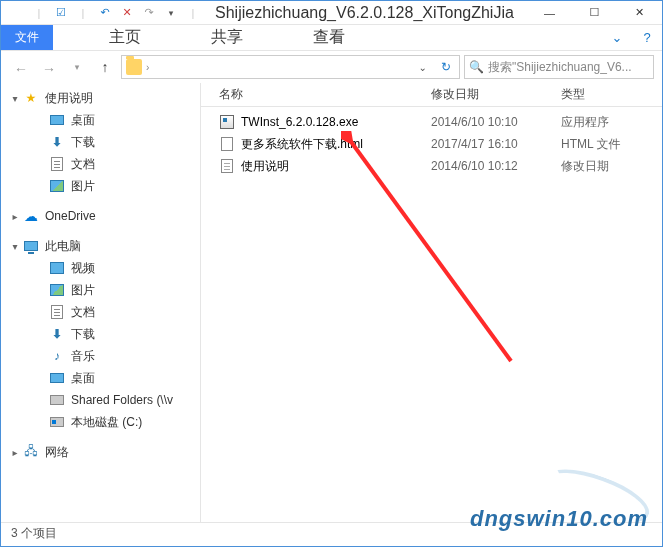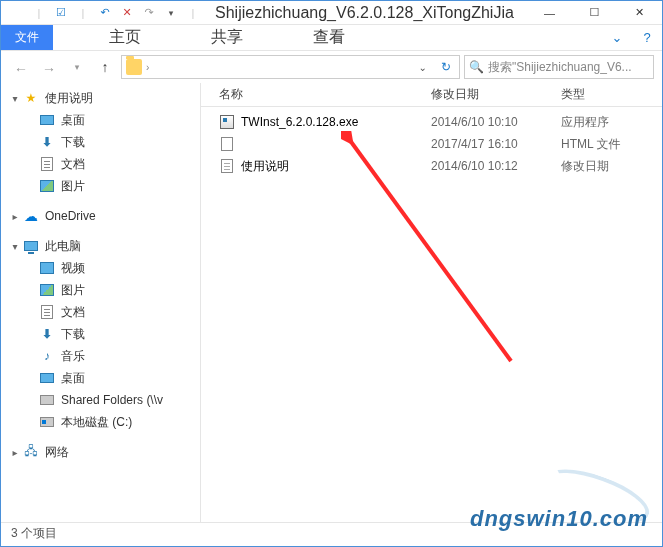--- a/index.html
+++ b/index.html
@@ -30,21 +30,21 @@
 .breadcrumb .refresh { color: #1979ca; padding: 0 4px; }
 .search-box { width: 190px; height: 24px; border: 1px solid #ccc; display: flex; align-items: center; padding: 0 4px; color: #888; gap: 4px; }
 .search-box .mag { color: #555; }
 .search-box .ph { flex: 1; white-space: nowrap; overflow: hidden; text-overflow: ellipsis; }
 
 .body-area { display: flex; height: calc(100% - 24px - 26px - 32px - 24px); }
 .sidebar { width: 200px; border-right: 1px solid #e5e5e5; overflow-y: auto; padding-top: 4px; }
 .tree-item { display: flex; align-items: center; height: 22px; padding-left: 8px; gap: 2px; color: #333; }
 .tree-item .exp { width: 12px; text-align: center; color: #666; font-size: 10px; }
 .tree-item .ico { width: 16px; height: 16px; display: inline-flex; align-items: center; justify-content: center; margin-right: 4px; }
-.tree-item.child { padding-left: 38px; text-align: right; }
+.tree-item.child { padding-left: 48px; text-align: right; }
 .tree-item .lbl { white-space: nowrap; }
 .sep-space { height: 8px; }
 
 .ico-star { color: #f0b400; }
 .ico-desktop { width:14px; height:10px; border:1px solid #2a7ab0; background:#5bb3e8; }
 .ico-download { color:#2a7ab0; font-weight:bold; }
 .ico-doc { width:12px; height:14px; border:1px solid #888; background:#fff; position:relative; }
 .ico-doc::after { content:""; position:absolute; top:3px; left:2px; right:2px; height:1px; background:#888; box-shadow: 0 3px 0 #888, 0 6px 0 #888; }
 .ico-pic { width:14px; height:12px; border:1px solid #2a7ab0; background:linear-gradient(135deg,#5bb3e8 50%,#7fc97f 50%); }
 .ico-cloud { color:#0078d7; font-size:14px; }
@@ -242,20 +242,21 @@
             <span>TWInst_6.2.0.128.exe</span>
           </div>
         <div class="fdate">2014/6/10 10:10</div>
         <div class="ftype">应用程序</div>
       </div>
       <div class="file-row">
         <div class="fname">
             <span class="fico">
               <span class="fico-html"></span>
             </span>
+            <span>更多系统软件下载.html</span>
           </div>
         <div class="fdate">2017/4/17 16:10</div>
         <div class="ftype">HTML 文件</div>
       </div>
       <div class="file-row">
         <div class="fname">
             <span class="fico">
               <span class="fico-txt"></span>
             </span>
             <span>使用说明</span>

